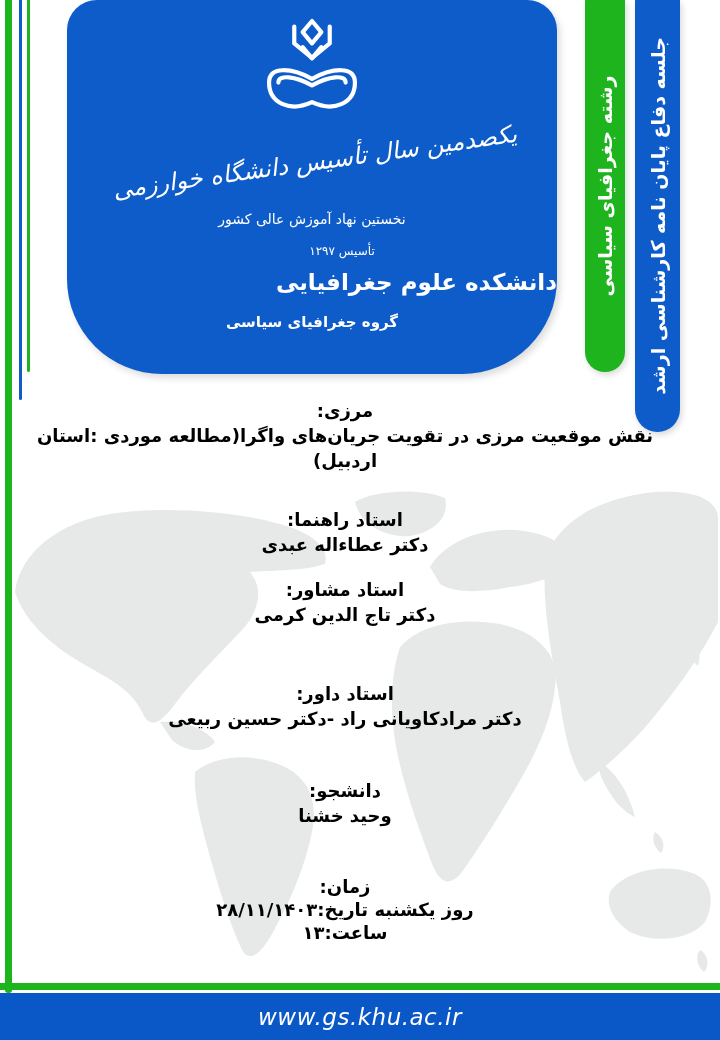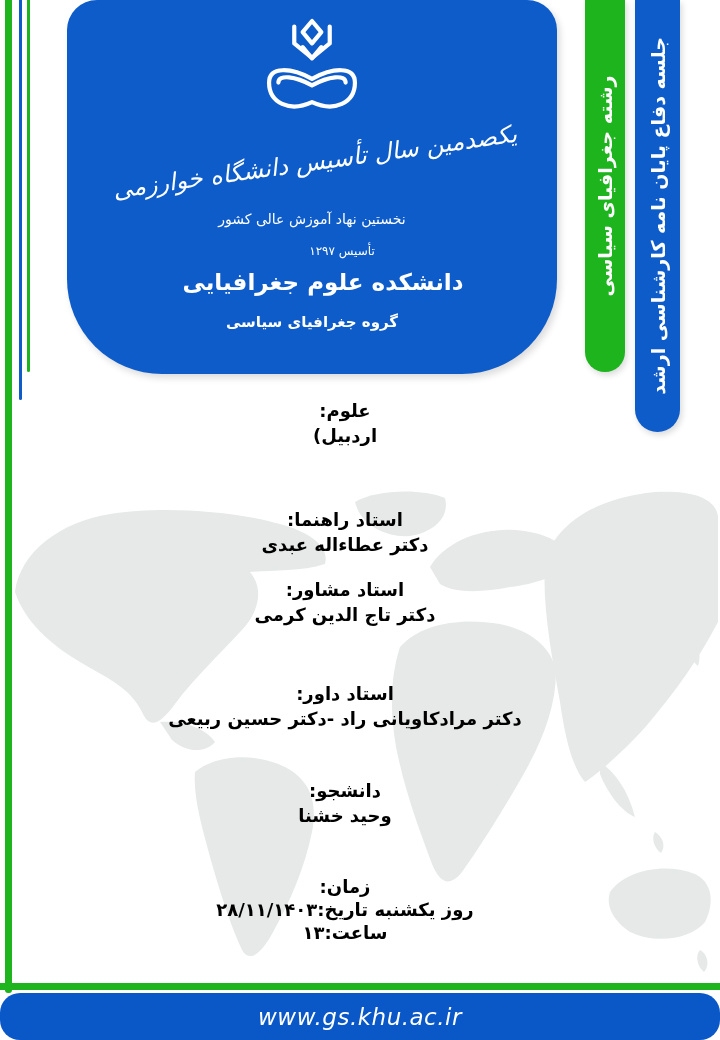--- a/index.html
+++ b/index.html
@@ -18,21 +18,21 @@
     position:absolute;left:67px;top:0;width:490px;height:374px;background:#0d5cc9;
     border-radius:30px 30px 95px 95px;box-shadow:3px 4px 7px rgba(0,0,0,.14);
   }
   .emblem{display:block;margin:12px auto 0;}
   .callig{
     position:absolute;top:148px;left:28px;width:440px;text-align:center;color:#ffffff;
     font-size:24px;font-style:italic;transform:rotate(-8deg);white-space:nowrap;
   }
   .sub1{position:absolute;top:211px;left:0;width:100%;text-align:center;color:#ffffff;font-size:14px;}
   .sub2{position:absolute;top:244px;left:0;width:100%;text-align:center;color:#ffffff;font-size:12px;letter-spacing:1px;margin-left:30px;}
-  .faculty{position:absolute;top:269px;left:11px;width:100%;text-align:center;color:#ffffff;font-size:23px;font-weight:bold;}
+  .faculty{position:absolute;top:269px;left:0;width:100%;color:#ffffff;font-size:23px;font-weight:bold;}
   .dept{position:absolute;top:313px;left:0;width:100%;text-align:center;color:#ffffff;font-size:15px;font-weight:bold;}
   
   .pill{position:absolute;top:0;box-shadow:2px 3px 6px rgba(0,0,0,.15);}
   .pill-green{left:585px;width:40px;height:372px;background:#1db41d;border-radius:0 0 20px 20px;}
   .pill-blue{left:635px;width:45px;height:432px;background:#0d5cc9;border-radius:0 0 23px 23px;}
   .rot{
     position:absolute;top:0;left:0;transform-origin:0 0;transform:rotate(-90deg) translateX(-100%);
     display:flex;align-items:center;justify-content:center;white-space:nowrap;
     color:#ffffff;font-weight:bold;font-size:19px;
   }
@@ -47,21 +47,21 @@
   .g-supervisor{top:507px;}
   .g-advisor{top:577px;}
   .g-examiner{top:681px;}
   .g-student{top:778px;}
   .g-time{top:875px;line-height:23px;}
   .g-method{top:917px;line-height:22px;}
   
   .hline{position:absolute;left:0;top:983px;width:720px;height:7px;background:#1db41d;}
   .footer{
     position:absolute;left:0;top:993px;width:720px;height:47px;background:#0a58c8;
-    display:flex;align-items:center;justify-content:center;border-radius:20px;
+    display:flex;align-items:center;justify-content:center;
   }
   .url{color:#ffffff;font-size:23px;font-style:italic;letter-spacing:.5px;}
 </style>
 </head>
 <body>
 
 <div class="page">
 
   <svg class="worldmap" viewBox="0 0 720 520" aria-hidden="true">
     <g fill="#e7e9e9">
@@ -103,21 +103,22 @@
   </div>
 
   <div class="pill pill-green">
     <div class="rot rot-green" dir="rtl">رشته جغرافیای سیاسی</div>
   </div>
   <div class="pill pill-blue">
     <div class="rot rot-blue" dir="rtl">جلسه دفاع پایان نامه کارشناسی ارشد</div>
   </div>
 
   <div class="group g-title">
-    <div>علوم:</div>
+    <div>مرزی:</div>
+    <div>نقش موقعیت مرزی در تقویت جریان‌های واگرا(مطالعه موردی :استان</div>
     <div>اردبیل)</div>
   </div>
 
   <div class="group g-supervisor">
     <div>استاد راهنما:</div>
     <div>دکتر عطاءاله عبدی</div>
   </div>
 
   <div class="group g-advisor">
     <div>استاد مشاور:</div>

